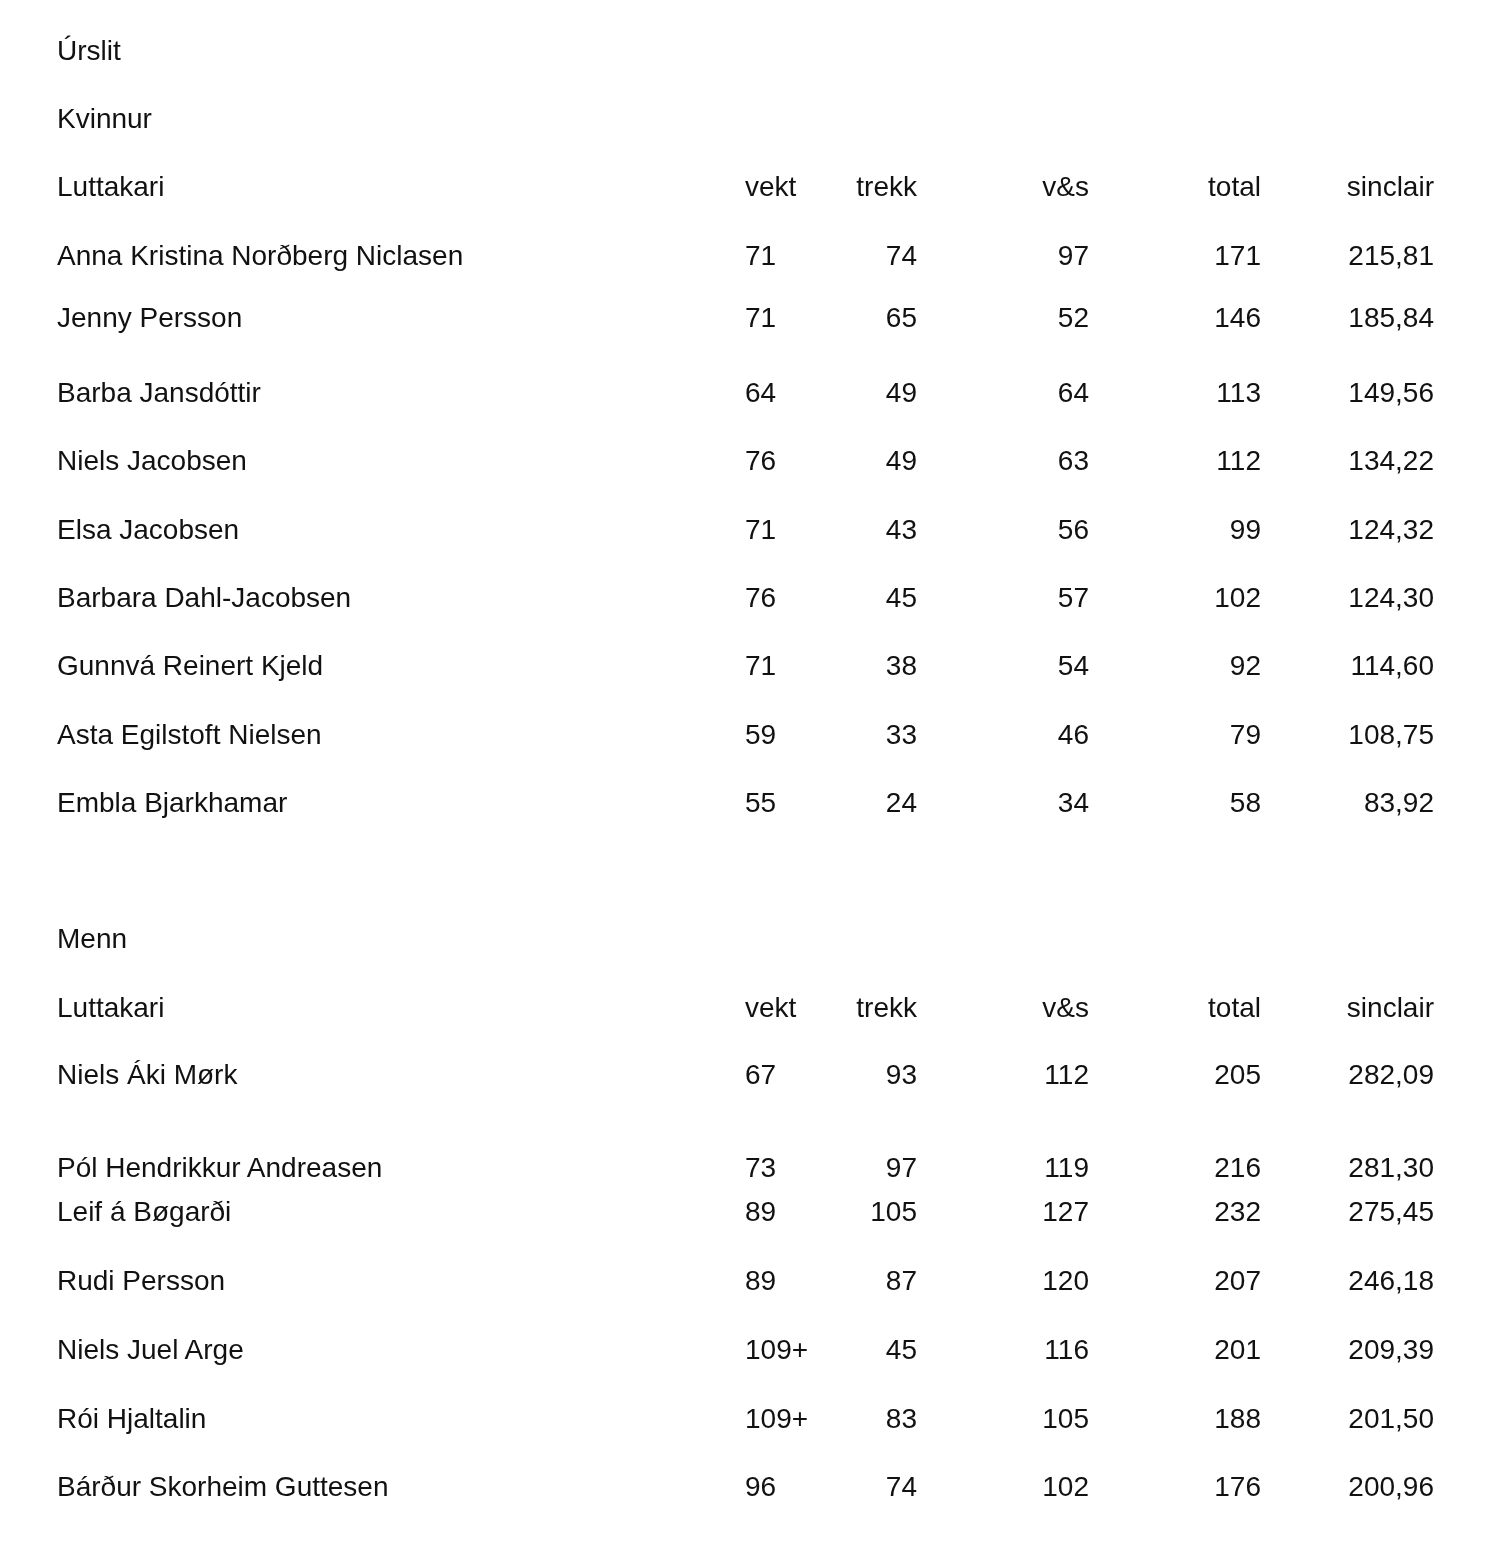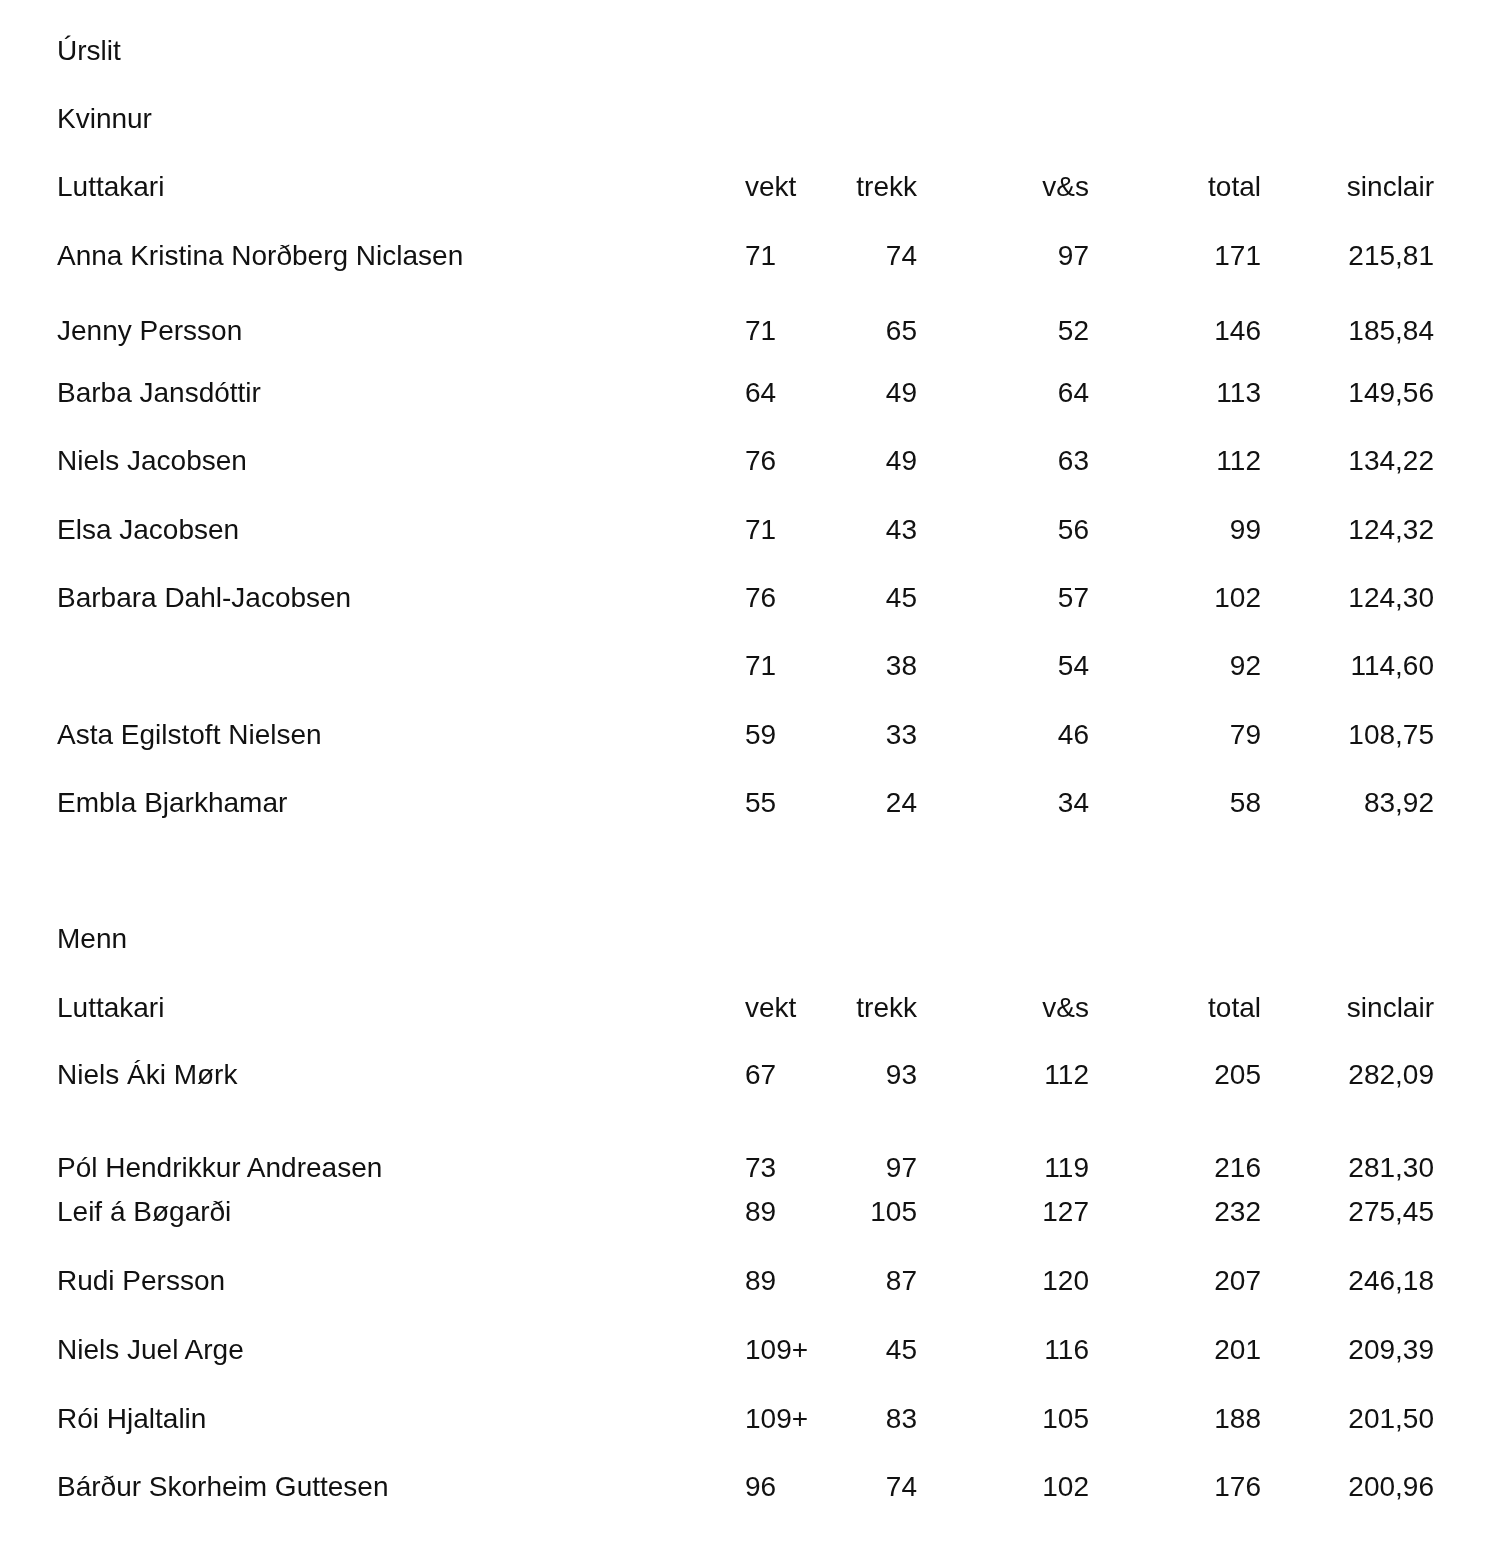--- a/index.html
+++ b/index.html
@@ -60,21 +60,21 @@
 
 <div id="women-rows">
     <div class="row" style="top: 236px;">
       <span class="c-name">Anna Kristina Norðberg Niclasen</span>
       <span class="c-vekt">71</span>
       <span class="c-trekk">74</span>
       <span class="c-vs">97</span>
       <span class="c-total">171</span>
       <span class="c-sinclair">215,81</span>
     </div>
-    <div class="row" style="top: 311px;">
+    <div class="row" style="top: 298px;">
       <span class="c-name">Jenny Persson</span>
       <span class="c-vekt">71</span>
       <span class="c-trekk">65</span>
       <span class="c-vs">52</span>
       <span class="c-total">146</span>
       <span class="c-sinclair">185,84</span>
     </div>
     <div class="row" style="top: 372.8px;">
       <span class="c-name">Barba Jansdóttir</span>
       <span class="c-vekt">64</span>
@@ -101,20 +101,21 @@
     </div>
     <div class="row" style="top: 578px;">
       <span class="c-name">Barbara Dahl-Jacobsen</span>
       <span class="c-vekt">76</span>
       <span class="c-trekk">45</span>
       <span class="c-vs">57</span>
       <span class="c-total">102</span>
       <span class="c-sinclair">124,30</span>
     </div>
     <div class="row" style="top: 646.4px;">
+      <span class="c-name">Gunnvá Reinert Kjeld</span>
       <span class="c-vekt">71</span>
       <span class="c-trekk">38</span>
       <span class="c-vs">54</span>
       <span class="c-total">92</span>
       <span class="c-sinclair">114,60</span>
     </div>
     <div class="row" style="top: 714.8px;">
       <span class="c-name">Asta Egilstoft Nielsen</span>
       <span class="c-vekt">59</span>
       <span class="c-trekk">33</span>

